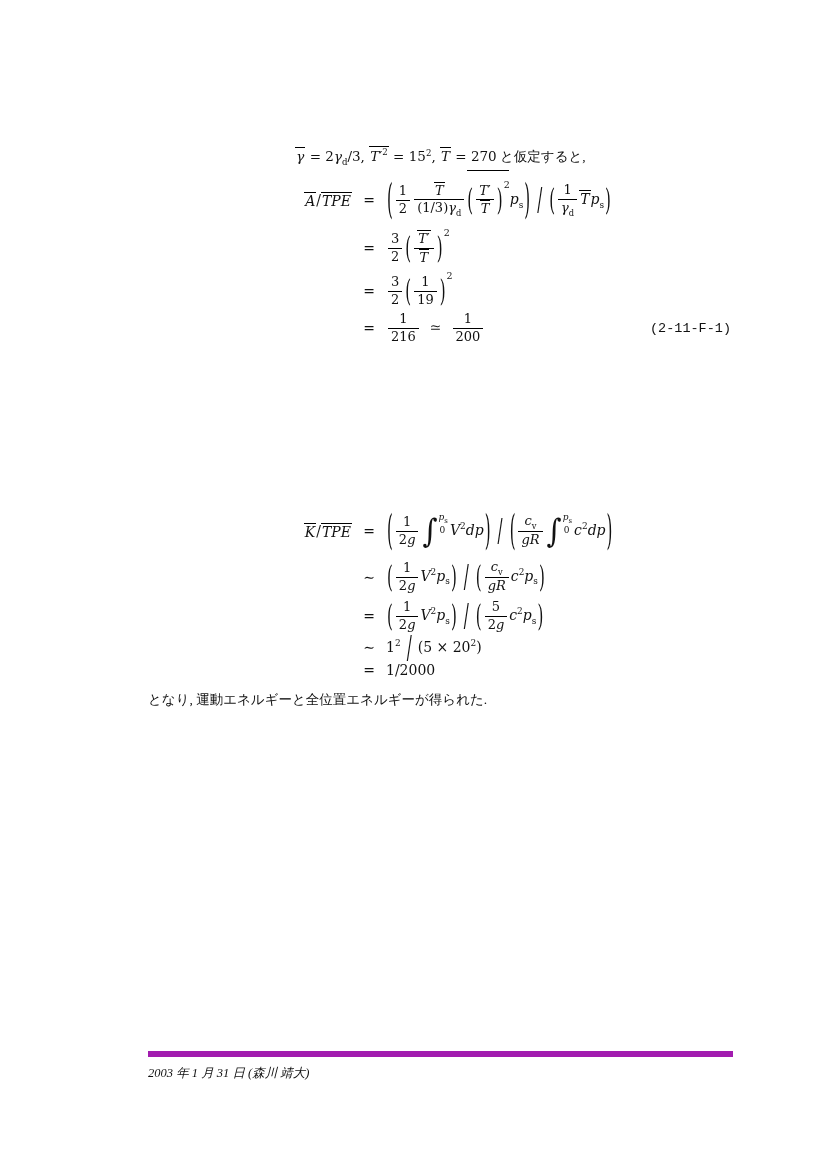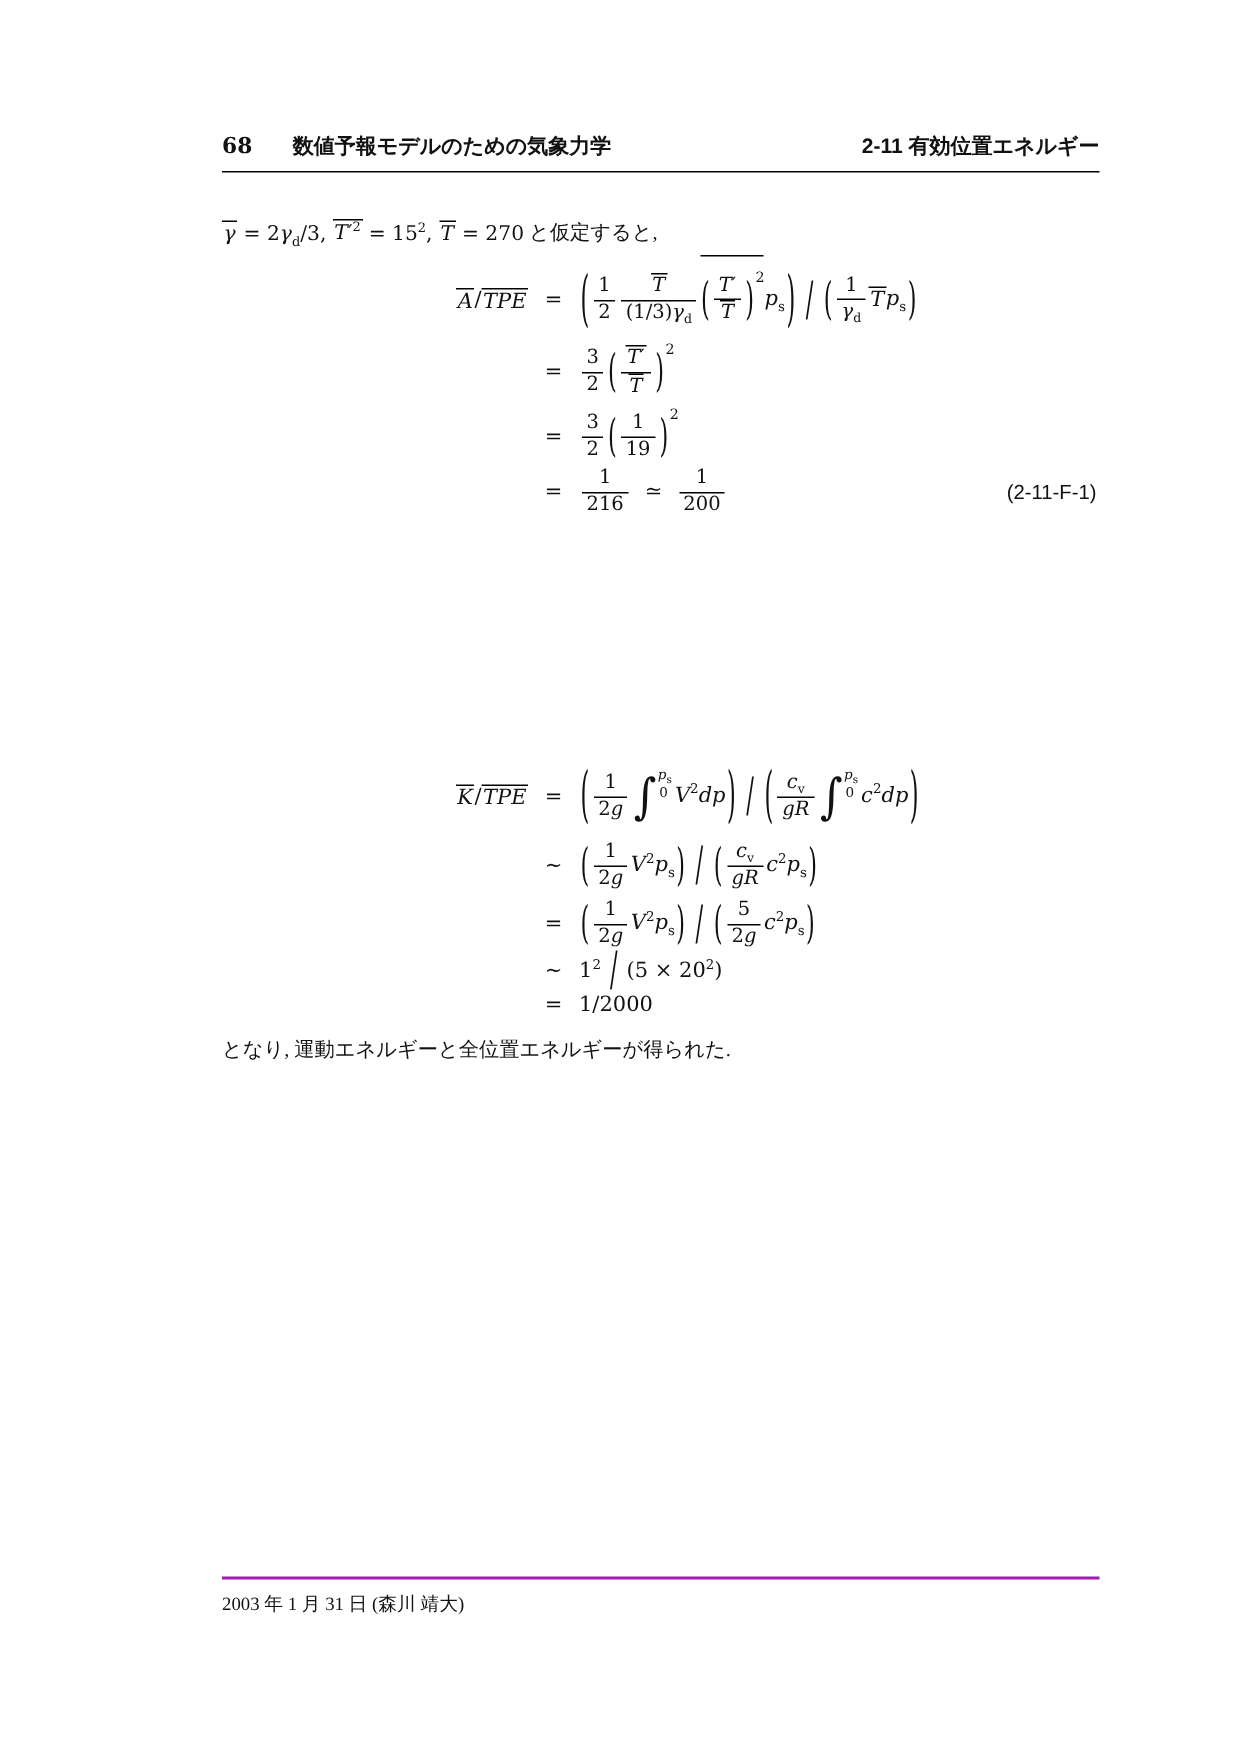--- a/index.html
+++ b/index.html
@@ -5,26 +5,26 @@
   html,body { margin:0; padding:0; background:#ffffff; }
   .page { position:relative; width:826px; height:1169px; background:#ffffff; color:#111;
           font-family:"Liberation Serif","DejaVu Serif",serif; overflow:hidden; }
 
   
   .header { position:absolute; left:148px; width:585px; top:89px; display:flex; align-items:baseline;
             border-bottom:1.5px solid #000; padding-bottom:7px; }
   .pnum   { font-family:"DejaVu Serif",serif; font-weight:bold; font-size:14.5px; }
   .btitle { margin-left:27px; font-family:"Liberation Sans","DejaVu Sans",sans-serif; font-weight:bold; font-size:14px; }
   .stitle { margin-left:auto; font-family:"Liberation Sans","DejaVu Sans",sans-serif; font-weight:bold; font-size:14px; }
-  .footer { position:absolute; left:148px; width:585px; top:1051px; border-top:2px solid #a21caf; padding-top:8px;
-            font-size:12.5px; }
+  .footer { position:absolute; left:148px; width:585px; top:1051px; border-top:6px solid #a21caf; padding-top:8px;
+            font-size:12.5px;font-style:italic; }
 
   
   .bodytext { position:absolute; left:148px; width:585px; font-size:13.5px; line-height:27px; }
-  .intro   { top:139px; }
+  .intro   { top:139px;text-align:center; }
   .after1  { top:346px; }
   .after2  { top:686px; }
   .para2   { top:453px; text-align:justify; }
   .heading { position:absolute; left:148px; top:404px; font-size:16px; font-weight:bold; }
   .secnum  { font-family:"DejaVu Serif",serif; margin-right:52px; }
   .sectitle{ font-family:"Liberation Sans","DejaVu Sans",sans-serif; }
 
   
   .m, .math { font-family:"DejaVu Serif","Liberation Serif",serif; }
   .math { font-size:14px; }
@@ -50,32 +50,27 @@
 
   
   .eqblock { position:absolute; left:148px; width:585px; }
   .eq1 { top:175px; } .eq2 { top:506px; }
   .eqrow { display:flex; align-items:center; position:relative; }
   .lhs { width:204px; display:flex; justify-content:flex-end; align-items:center; font-size:14px; }
   .rel { width:34px; text-align:center; font-size:14px; }
   .rhs { font-size:14px; } .h50{height:50px;} .h46{height:46px;} .h42{height:42px;}
   .h40{height:40px;} .h36{height:36px;} .h34{height:34px;} .h26{height:26px;} .h20{height:20px;}
   .eqnum { position:absolute; right:2px; top:50%; transform:translateY(-50%); font-size:13.5px;
-           font-family:Liberation Sans, sans-serif; }
+           font-family:Liberation Mono, monospace; }
 </style>
 </head>
 <body>
 
 <div class="page">
 
-  <div class="header">
-    <span class="pnum">68</span>
-    <span class="btitle">数値予報モデルのための気象力学</span>
-    <span class="stitle">2-11 有効位置エネルギー</span>
-  </div>
 
   <div class="bodytext intro"><span class="m"><span class="ov"><i>γ</i></span> = 2<i>γ</i><sub>d</sub>/3, <span class="ov"><i>T</i>′<sup>2</sup></span> = 15<sup>2</sup>, <span class="ov"><i>T</i></span> = 270</span> と仮定すると,</div>
 
   <div class="eqblock eq1">
     <div class="eqrow h50">
       <span class="lhs math"><span class="ov"><i>A</i></span>/<span class="ov"><i>TPE</i></span></span>
       <span class="rel math">=</span>
       <span class="rhs math"><span class="bp bp2">(</span><span class="frac"><span class="fn">1</span><span class="fd">2</span></span><span class="frac"><span class="fn"><span class="ov"><i>T</i></span></span><span class="fd">(1/3)<i>γ</i><sub>d</sub></span></span><span class="ovg"><span class="bp bp1">(</span><span class="frac"><span class="fn"><i>T</i>′</span><span class="fd"><span class="ov"><i>T</i></span></span></span><span class="bp bp1">)</span><sup class="hsup">2</sup></span><i>p</i><sub>s</sub><span class="bp bp2">)</span><span class="bsl">/</span><span class="bp bp1">(</span><span class="frac"><span class="fn">1</span><span class="fd"><i>γ</i><sub>d</sub></span></span><span class="ov"><i>T</i></span><i>p</i><sub>s</sub><span class="bp bp1">)</span></span>
     </div>
     <div class="eqrow h46">

